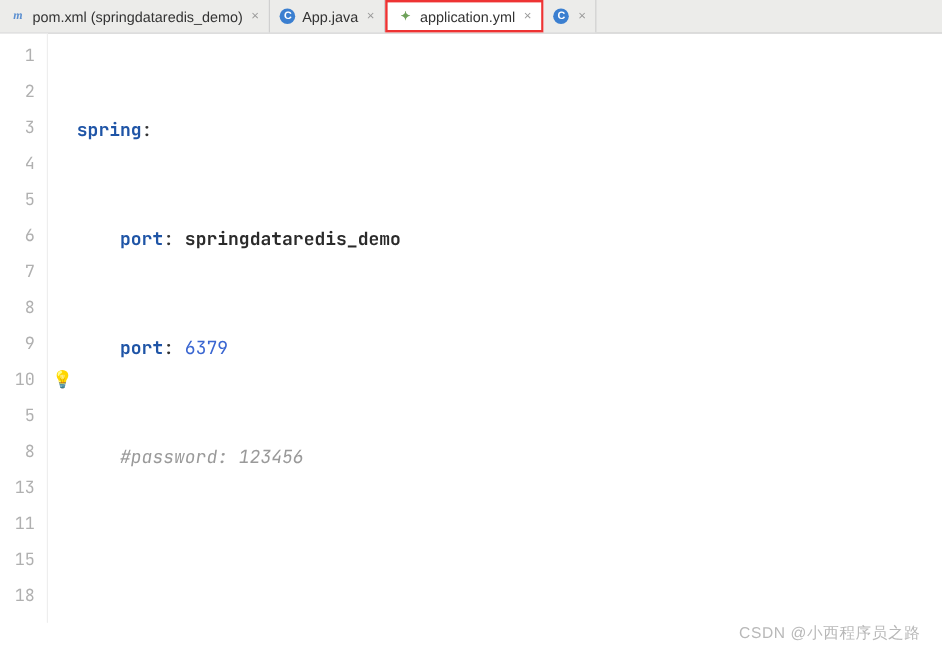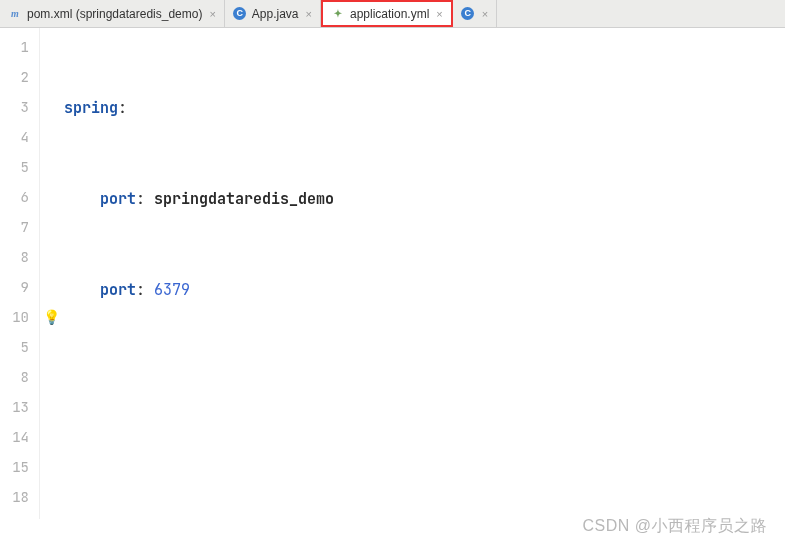--- a/index.html
+++ b/index.html
@@ -67,21 +67,21 @@
   }
   .line { height:30px;margin-top:31px; }
   .k { color:#1e54a6; font-weight:600; }
   .v { color:#2a2a2a;font-weight:bold; }
   .n { color:#3a66d1;text-align:center; }
   .cm { color:#9a9a9a; font-style:italic; }
   .watermark {
     position:absolute;
     right:18px; bottom:4px;
     font-family: -apple-system, "Segoe UI", Arial, sans-serif;
-    font-size:16px;
+    font-size:13px;
     color:#b8b8b8;
     letter-spacing:0.5px;
   }
   .footer-space { height:22px; }
 </style>
 </head>
 <body>
 
 <div class="tabs">
   <div class="tab">
@@ -117,21 +117,21 @@
     <div>4</div>
     <div>5</div>
     <div>6</div>
     <div>7</div>
     <div>8</div>
     <div>9</div>
     <div class="hl">10</div>
     <div>5</div>
     <div>8</div>
     <div>13</div>
-    <div>14</div>
+    <div>11</div>
     <div>15</div>
     <div>18</div>
   </div>
   <div class="gutter-icons">
     <div>&nbsp;</div>
       <div>&nbsp;</div>
       <div>&nbsp;</div>
       <div>&nbsp;</div>
       <div>&nbsp;</div>
     <div>&nbsp;</div>
@@ -143,20 +143,21 @@
       <div>&nbsp;</div>
       <div>&nbsp;</div>
       <div>&nbsp;</div>
       <div>&nbsp;</div>
       <div>&nbsp;</div>
   </div>
   <div class="code">
 <div class="line"><span class="k">spring</span><span>:</span></div>
 <div class="line">    <span class="k">port</span><span>: </span><span class="v">springdataredis_demo</span></div>
 <div class="line">    <span class="k">port</span><span>: </span><span class="n">6379</span></div>
+<div class="line">    <span class="cm">#password: 123456</span></div>
 
 
 
 
 
 
 
 
   </div>
 </div>

